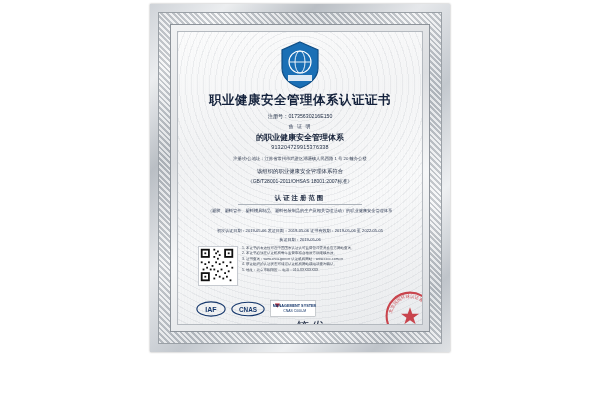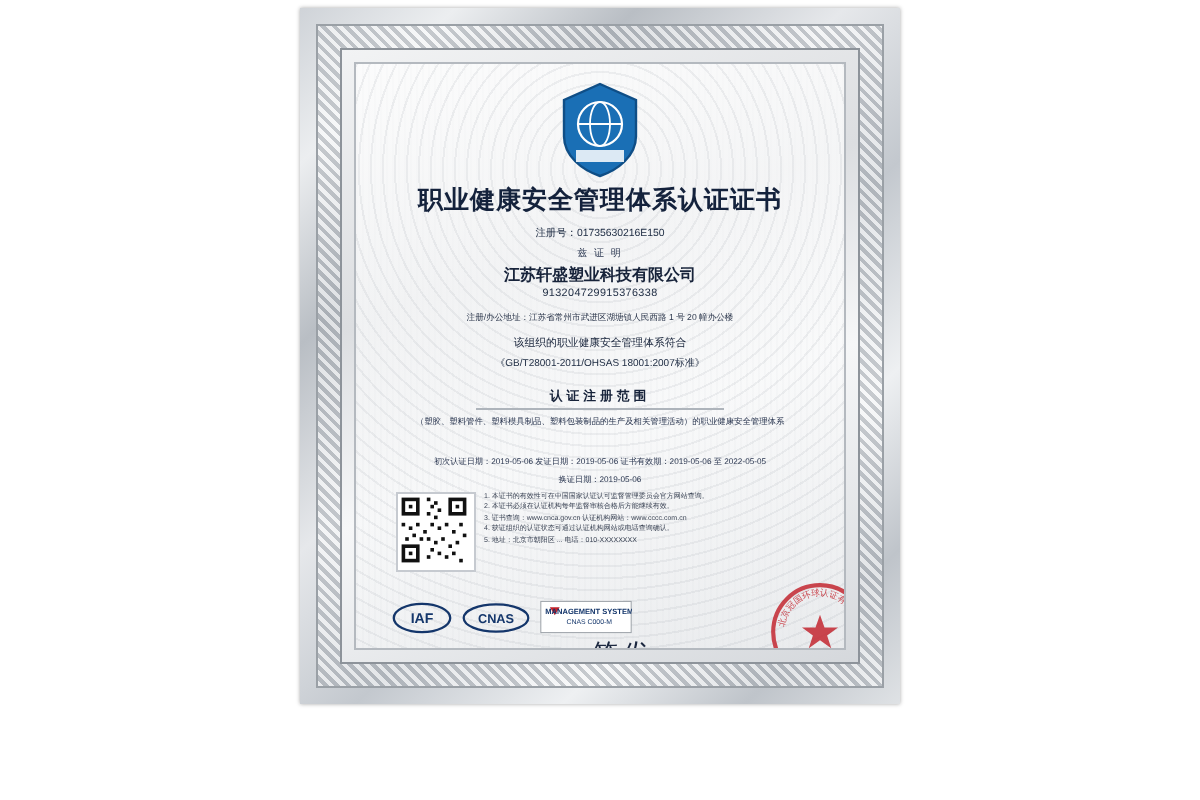--- a/index.html
+++ b/index.html
@@ -345,21 +345,21 @@
           <rect x="10" y="35" width="24" height="6" fill="#ffffff" opacity="0.85"></rect>
         </svg>
       </div>
 
       <div class="cert-title">职业健康安全管理体系认证证书</div>
 
       <div class="reg-no">注册号：01735630216E150</div>
 
       <div class="cert-sub">兹 证 明</div>
 
-      <div class="company">江苏轩盛塑业科技有限公司</div>
+      <div class="company">的职业健康安全管理体系</div>
 
       <div class="credit-code">913204729915376338</div>
 
       <div class="addr-line">注册/办公地址：江苏省常州市武进区湖塘镇人民西路 1 号 20 幢办公楼</div>
 
       <div class="standard-label">该组织的职业健康安全管理体系符合</div>
 
       <div class="standard-code">《GB/T28001-2011/OHSAS 18001:2007标准》</div>
 
       <div class="scope-title">认证注册范围</div>

